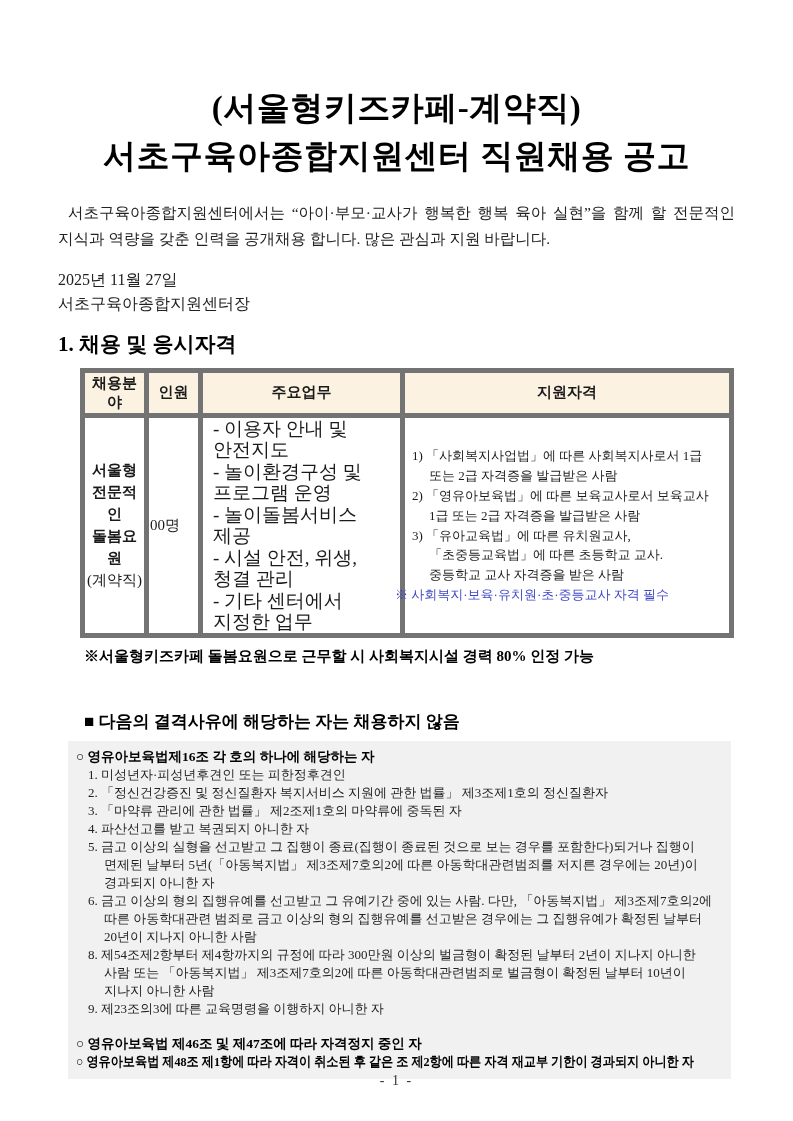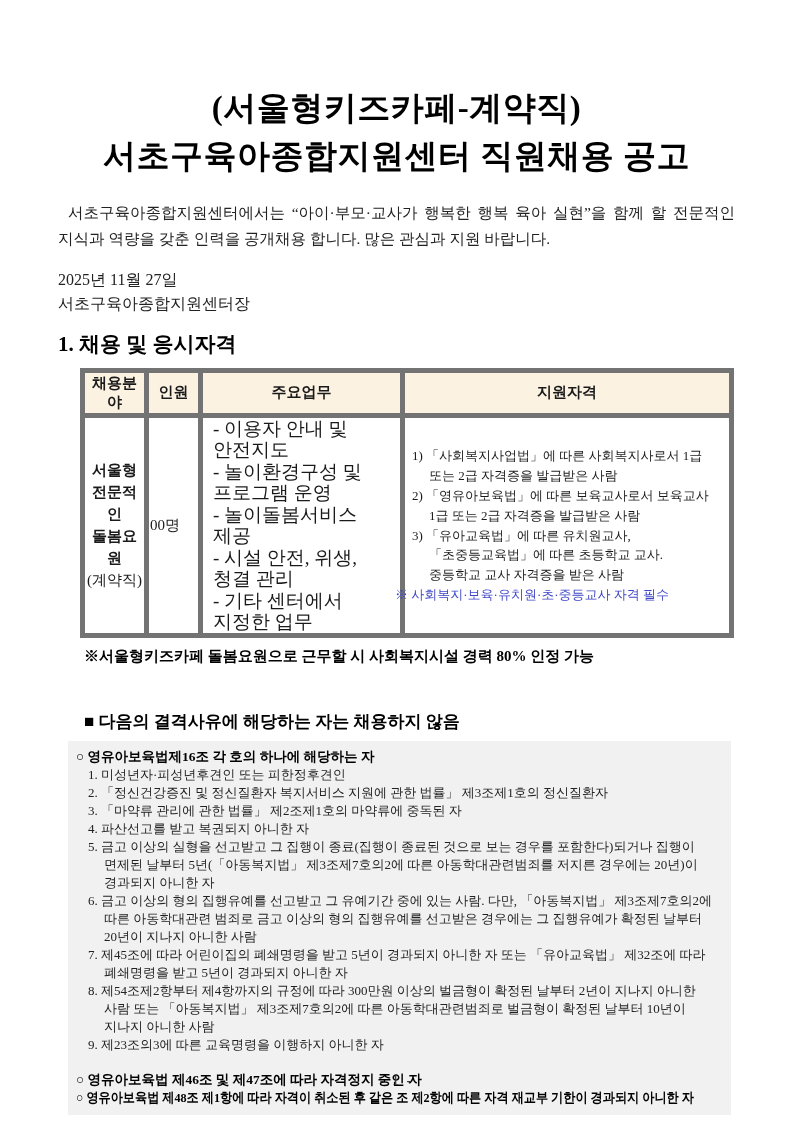--- a/index.html
+++ b/index.html
@@ -203,21 +203,20 @@
     <h3 class="dq-heading">■ 다음의 결격사유에 해당하는 자는 채용하지 않음</h3>
 
     <div class="gray-box">
       <div class="dq-group-title">○ 영유아보육법제16조 각 호의 하나에 해당하는 자</div>
       <div class="dq-item">1. 미성년자·피성년후견인 또는 피한정후견인</div>
       <div class="dq-item">2. 「정신건강증진 및 정신질환자 복지서비스 지원에 관한 법률」 제3조제1호의 정신질환자</div>
       <div class="dq-item">3. 「마약류 관리에 관한 법률」 제2조제1호의 마약류에 중독된 자</div>
       <div class="dq-item">4. 파산선고를 받고 복권되지 아니한 자</div>
       <div class="dq-item">5. 금고 이상의 실형을 선고받고 그 집행이 종료(집행이 종료된 것으로 보는 경우를 포함한다)되거나 집행이 면제된 날부터 5년(「아동복지법」 제3조제7호의2에 따른 아동학대관련범죄를 저지른 경우에는 20년)이 경과되지 아니한 자</div>
       <div class="dq-item">6. 금고 이상의 형의 집행유예를 선고받고 그 유예기간 중에 있는 사람. 다만, 「아동복지법」 제3조제7호의2에 따른 아동학대관련 범죄로 금고 이상의 형의 집행유예를 선고받은 경우에는 그 집행유예가 확정된 날부터 20년이 지나지 아니한 사람</div>
-      <div class="dq-item">7. 제45조에 따라 어린이집의 폐쇄명령을 받고 5년이 경과되지 아니한 자 또는 「유아교육법」 제32조에 따라 폐쇄명령을 받고 5년이 경과되지 아니한 자</div>
       <div class="dq-item">8. 제54조제2항부터 제4항까지의 규정에 따라 300만원 이상의 벌금형이 확정된 날부터 2년이 지나지 아니한 사람 또는 「아동복지법」 제3조제7호의2에 따른 아동학대관련범죄로 벌금형이 확정된 날부터 10년이 지나지 아니한 사람</div>
       <div class="dq-item">9. 제23조의3에 따른 교육명령을 이행하지 아니한 자</div>
       <div class="dq-gap"></div>
       <div class="dq-extra">○ 영유아보육법 제46조 및 제47조에 따라 자격정지 중인 자</div>
       <div class="dq-extra dq-extra-condensed">○ 영유아보육법 제48조 제1항에 따라 자격이 취소된 후 같은 조 제2항에 따른 자격 재교부 기한이 경과되지 아니한 자</div>
     </div>
 
   </div>
 
   <div class="page-footer">- 1 -</div>

